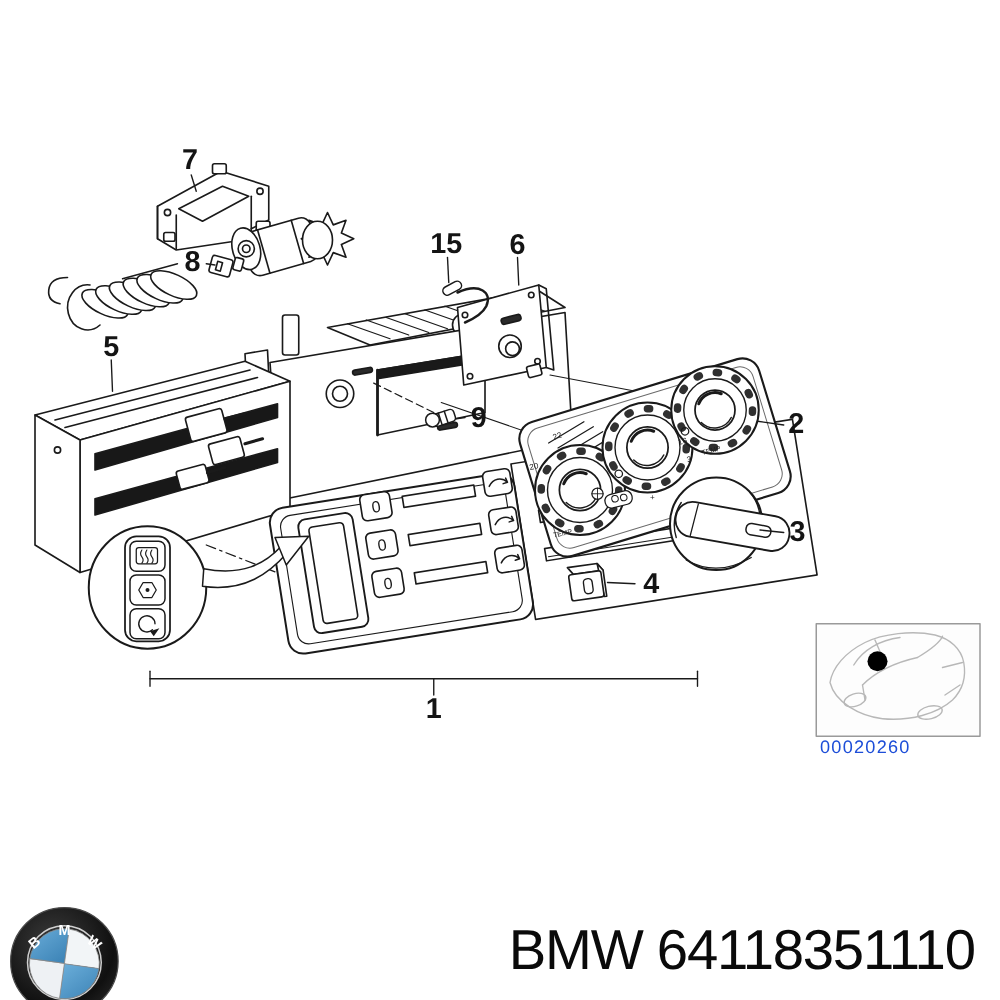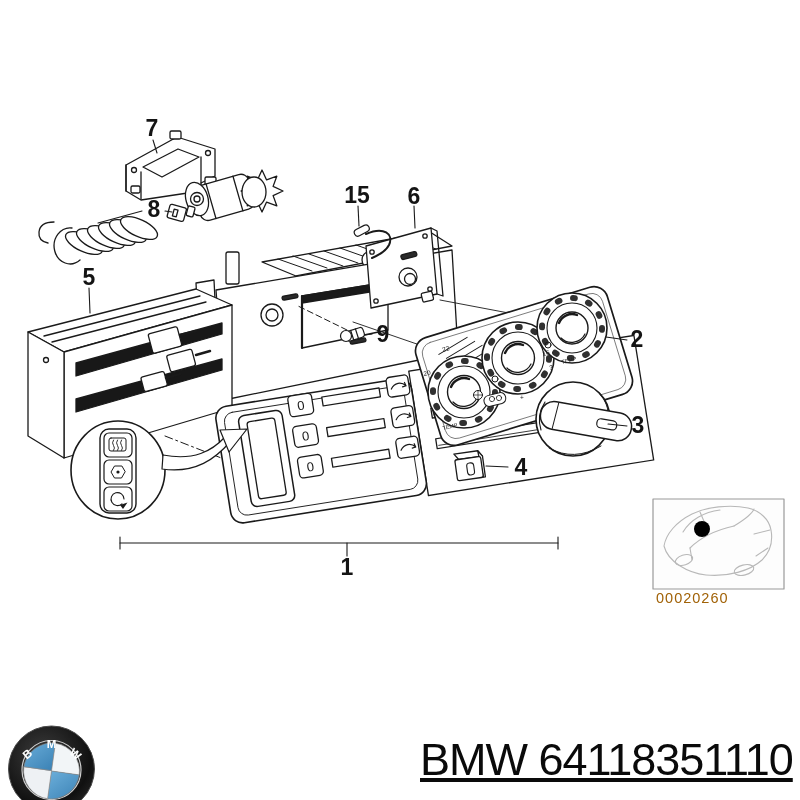--- a/index.html
+++ b/index.html
@@ -2,23 +2,23 @@
 <html><head>
 <meta charset="utf-8">
 <style>
   html,body{margin:0;padding:0;background:#fff;}
   .stage{position:relative;width:800px;height:800px;background:#ffffff;overflow:hidden;
          font-family:"Liberation Sans",sans-serif;}
   .diagram-svg{position:absolute;left:0;top:0;}
   .callout{position:absolute;transform:translate(-50%,-50%);
            font:700 23px "Liberation Sans",sans-serif;color:#141414;line-height:1;}
   .inset-code{position:absolute;left:656px;top:590px;
-              font:400 14.5px "Liberation Sans",sans-serif;color:#a16207;letter-spacing:1px;}
-  .part-title{position:absolute;left:420px;top:734px;white-space:nowrap;
-              font:400 45px "Liberation Sans",sans-serif;color:#0a0a0a;letter-spacing:-1px;text-decoration:underline;}
+              font:400 14.5px "Liberation Sans",sans-serif;color:#1d4ed8;letter-spacing:1px;}
+  .part-title{position:absolute;left:407px;top:734px;white-space:nowrap;
+              font:400 45px "Liberation Sans",sans-serif;color:#0a0a0a;letter-spacing:-1px;}
   svg text{font-family:"Liberation Sans",sans-serif;}
 </style>
 </head>
 <body>
 
 <div class="stage">
 
 <svg class="diagram-svg" width="800" height="800" viewBox="0 0 800 800" stroke-linejoin="round" stroke-linecap="round">
 
   <g stroke="#1a1a1a" stroke-width="1.3" fill="#fff">

